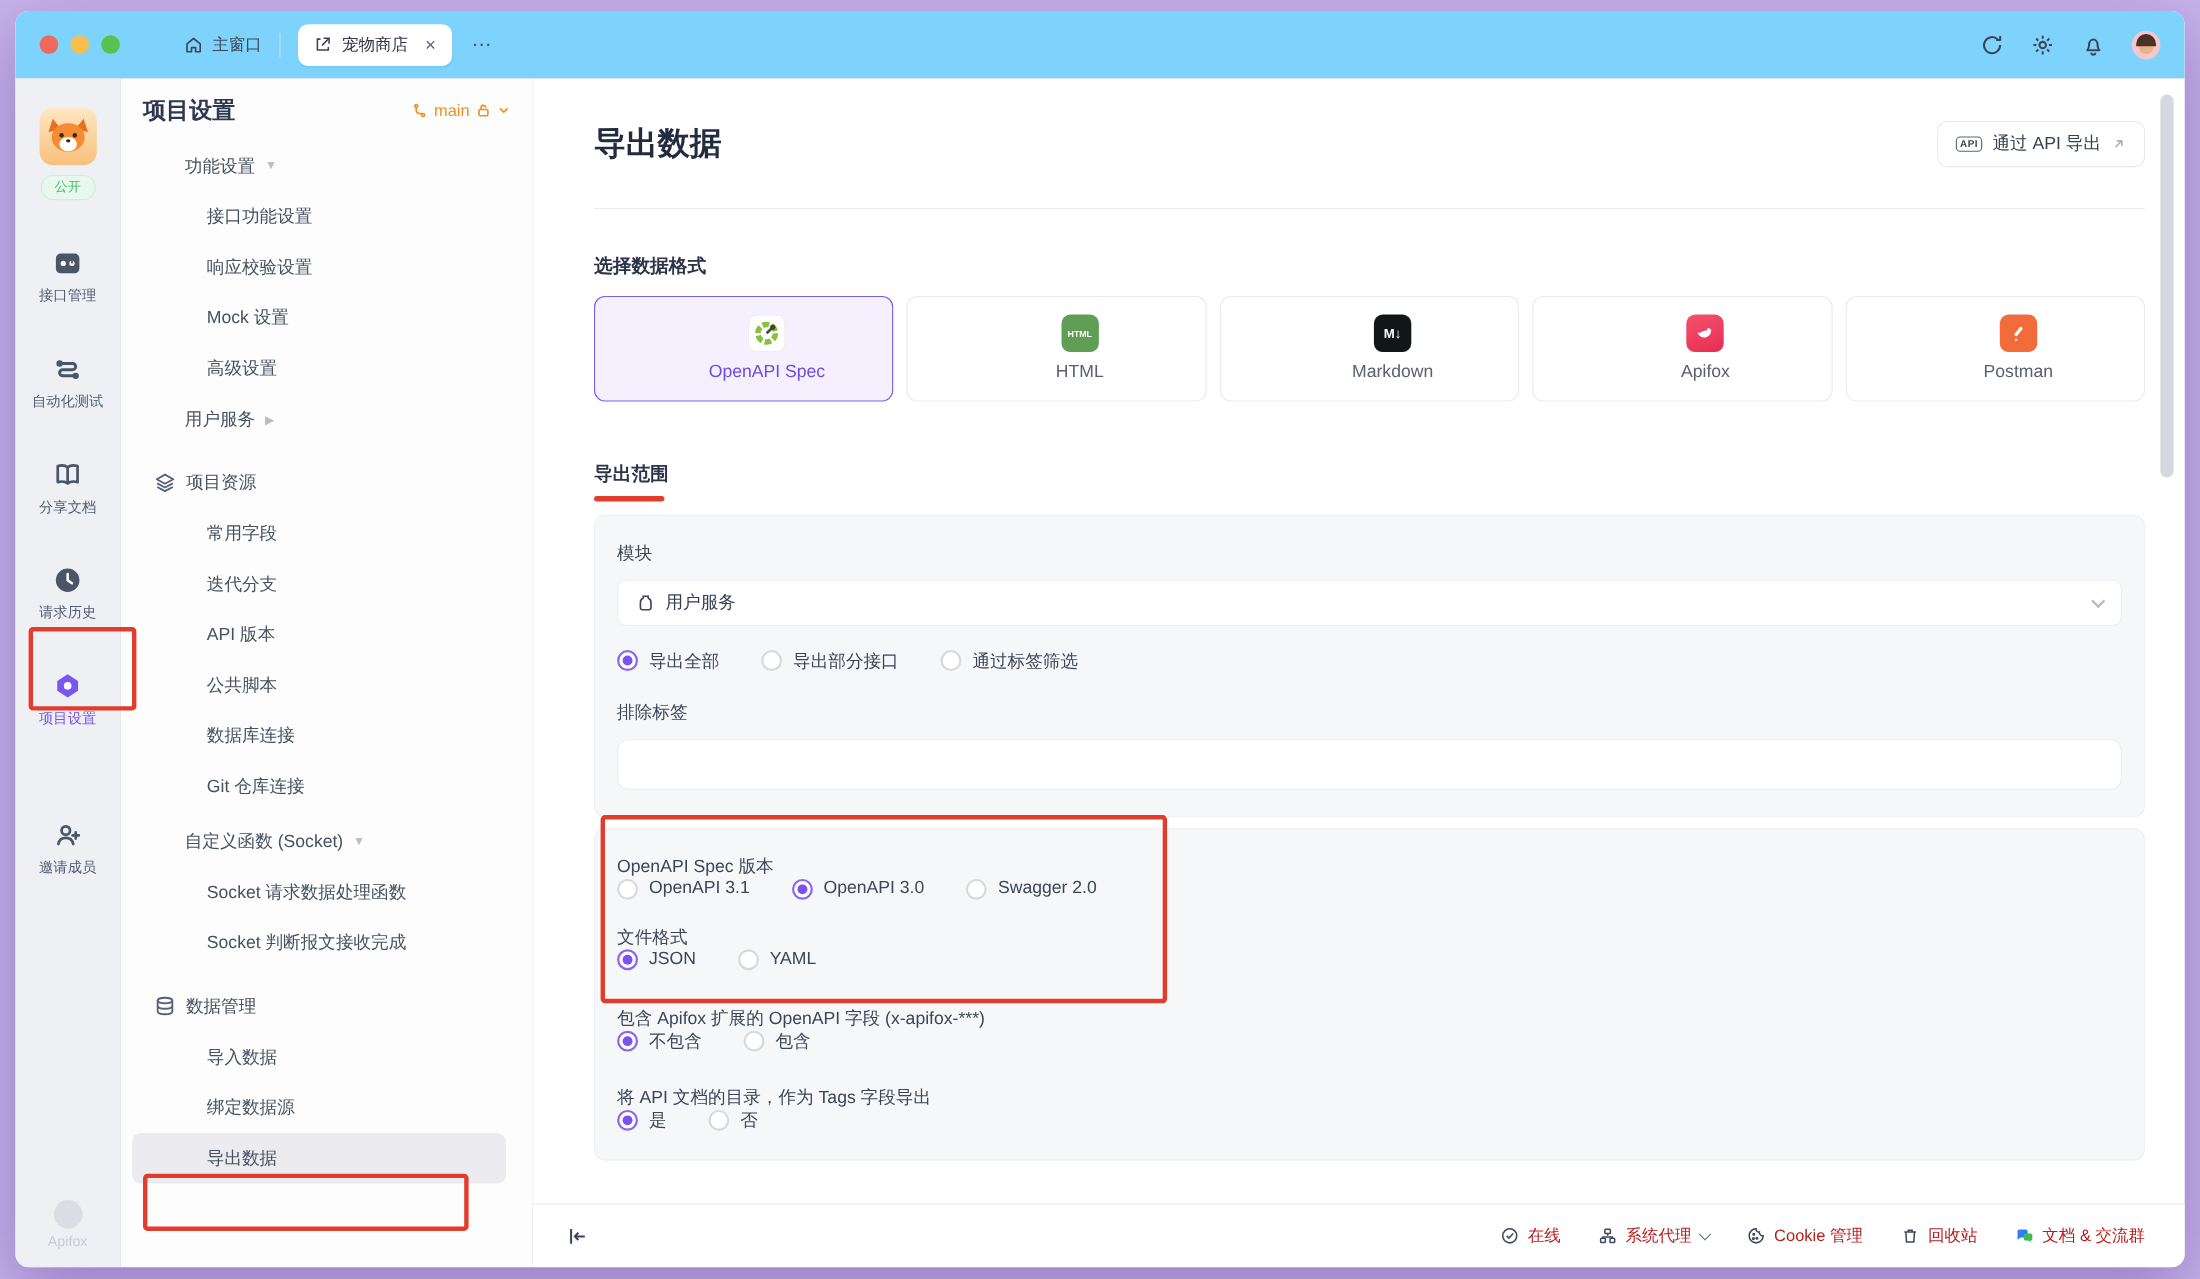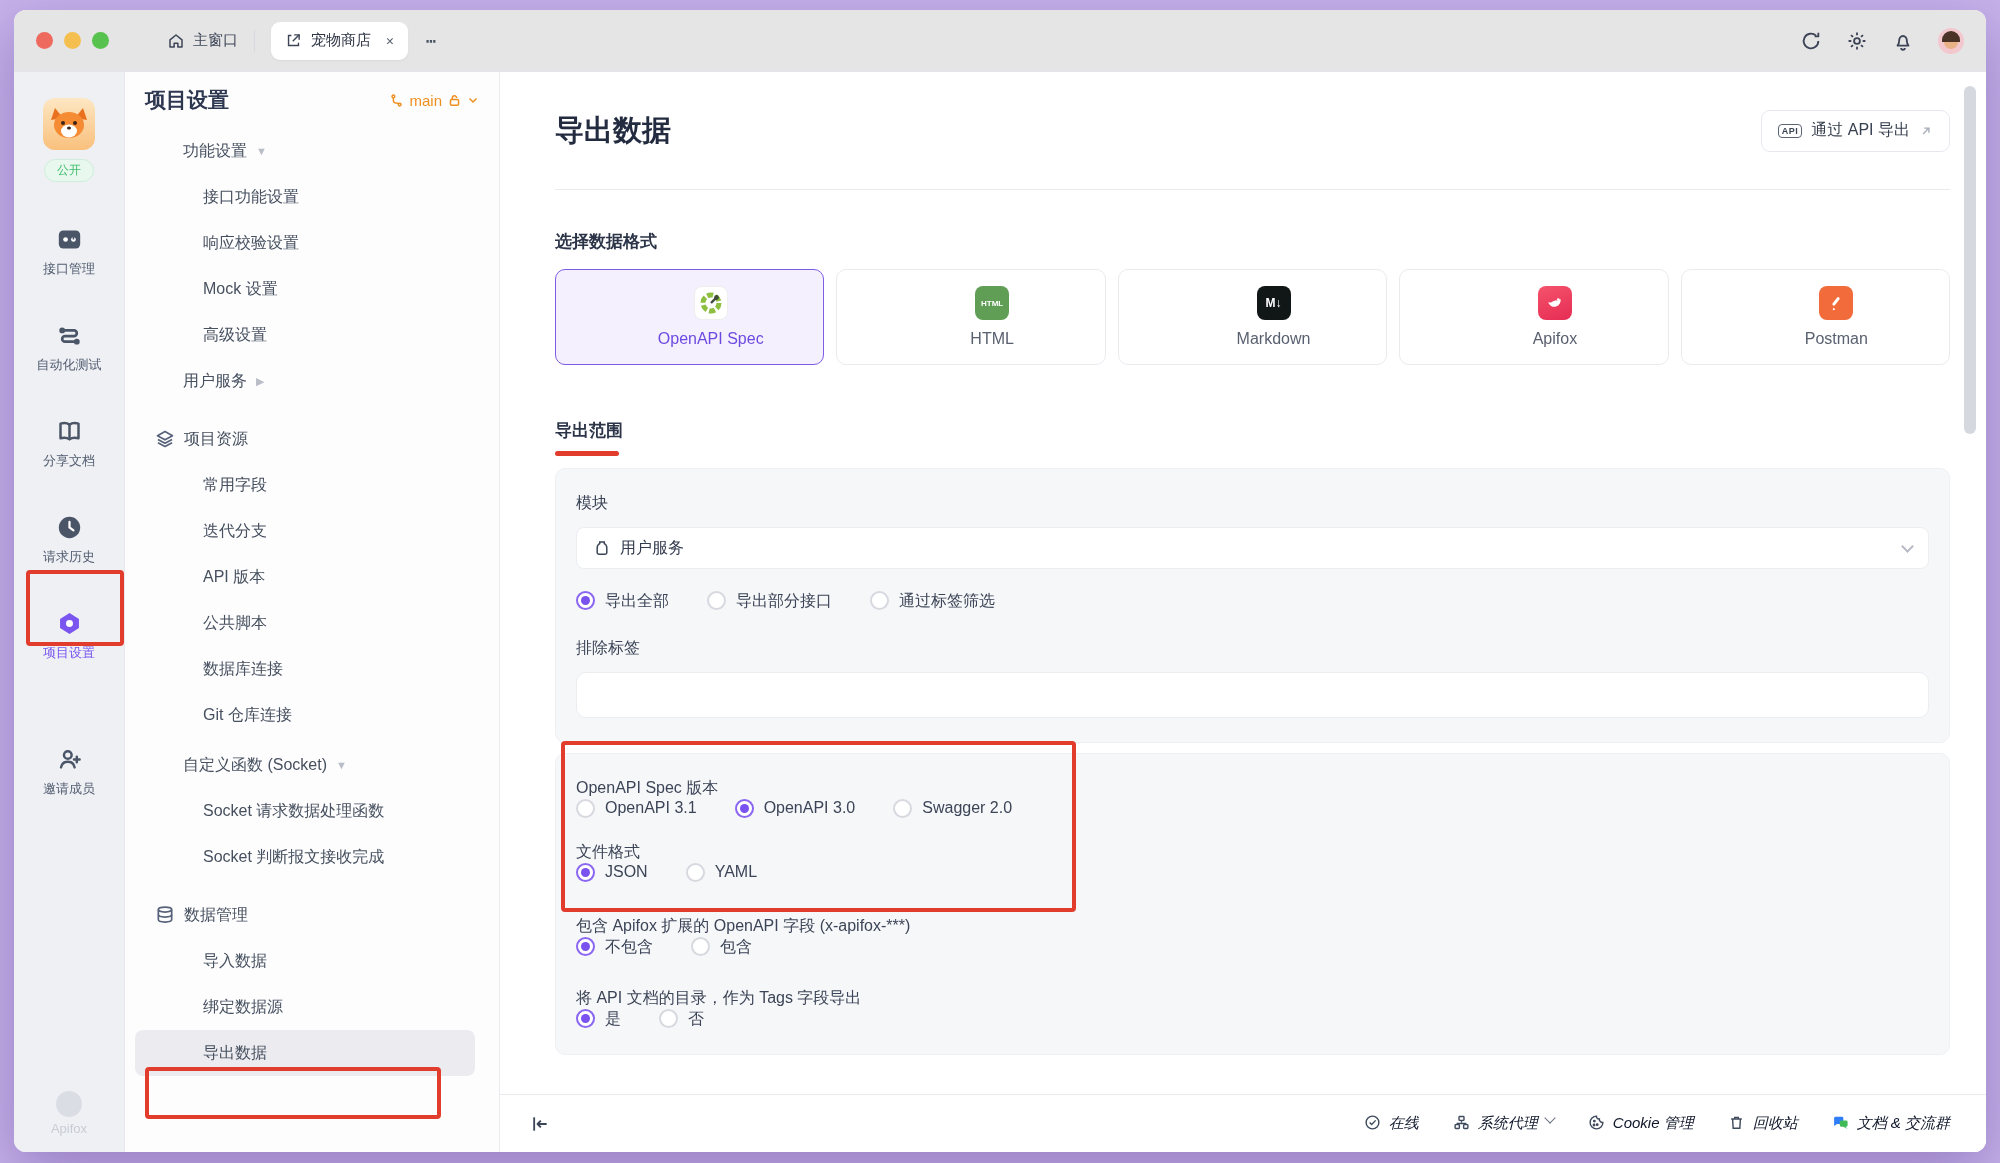--- a/index.html
+++ b/index.html
@@ -9,40 +9,40 @@
     background:#c7b2ea; position:relative; overflow:hidden;
     color:#333b4f;
   }
   .window {
     position:absolute; left:14px; top:10px; width:1972px; height:1142px;
     background:#fff; border-radius:12px; overflow:hidden;
     box-shadow:0 20px 60px rgba(60,30,120,.35);
     display:flex; flex-direction:column;
   }
   
-  .titlebar { height:62px; background:#e5e5e5; border-bottom:1px solid #e4e6eb;
-    display:flex; align-items:center; flex:0 0 auto; padding:0 22px;font-family:Liberation Mono, monospace; }
+  .titlebar { height:62px; background:#7dd3fc; border-bottom:1px solid #e4e6eb;
+    display:flex; align-items:center; flex:0 0 auto; padding:0 22px; }
   .lights { display:flex; gap:11px; margin-right:58px; }
   .light { width:17px; height:17px; border-radius:50%; }
   .light.red{background:#ee6a5f}.light.yellow{background:#f5bf4f}.light.green{background:#58c24e}
   .home-tab { display:flex; align-items:center; gap:8px; color:#3e4657; font-size:15px; }
   .tab-divider { width:1px; height:22px; background:#d7d9de; margin:0 16px; }
   .tab-pill { background:#fff; border-radius:9px; height:38px; display:flex; align-items:center;
     gap:9px; padding:0 14px; font-size:15px; color:#2f3646; box-shadow:0 1px 2px rgba(40,40,70,.06); }
   .tab-close { color:#5b6472; font-size:13px; margin-left:6px; cursor:pointer; }
   .tab-more { margin-left:18px; color:#4a5263; font-size:18px; letter-spacing:2px; }
   .titlebar-right { margin-left:auto; display:flex; align-items:center; gap:24px; }
   .tb-icon { width:22px; height:22px; color:#3c4456; }
   .avatar { width:26px; height:26px; border-radius:50%; background:#f3c7ce; overflow:hidden; position:relative; }
   .avatar .hair{position:absolute;left:4px;top:3px;width:18px;height:11px;border-radius:9px 9px 0 0;background:#4a3226;}
   .avatar .face{position:absolute;left:6px;top:7px;width:14px;height:14px;border-radius:50%;background:#e9b186;}
   
   .app-row { flex:1; display:flex; min-height:0; }
   
-  .rail { width:111px; background:#eef0f4; border-right:1px solid #e6e8ed; position:relative;
+  .rail { width:96px; background:#eef0f4; border-right:1px solid #e6e8ed; position:relative;
     display:flex; flex-direction:column; align-items:center; padding-top:26px; flex:0 0 auto; }
   .logo-sq { width:52px; height:52px; border-radius:12px; background:linear-gradient(180deg,#fde7c3,#f9c07c); position:relative; overflow:hidden;}
   .badge-public { margin-top:9px; font-size:12px; color:#3dbd6a; background:#e9f8ee; border:1px solid #cdeeda;
     border-radius:12px; padding:2px 12px; }
   .rail-item { margin-top:44px; display:flex; flex-direction:column; align-items:center; gap:7px;
     color:#525d70; font-size:13px; cursor:pointer; }
   .rail-item .ric { width:27px; height:27px; }
   .rail-item.active { color:#7a55f0; }
   .rail-item.invite { margin-top:84px; }
   .rail-footer { position:absolute; bottom:16px; left:0; right:0; display:flex; flex-direction:column;
@@ -110,21 +110,21 @@
   .text-input { margin-top:13px; width:100%; height:46px; background:#fff; border:1px solid #ebedf1;
     border-radius:10px; padding:0 16px; font-size:16px; color:#333c4e; outline:none; }
   .p2 .form-label.gap { margin-top:24px; display:block; }
   .p2 .radio-row { margin-top:0; }
   .p2 .radio-row.tight { margin-bottom:8px; }
   
   .statusbar { height:58px; border-top:1px solid #e9ebef; background:#fff; display:flex; align-items:center;
     padding:0 36px 0 30px; flex:0 0 auto; }
   .collapse-ic { width:20px; height:20px; color:#3c4557; cursor:pointer; }
   .sb-right { margin-left:auto; display:flex; align-items:center; gap:34px; }
-  .status-item { display:flex; align-items:flex-start; gap:8px; font-size:15px; color:#0f172a; cursor:pointer;font-style:italic; }
+  .status-item { display:flex; align-items:center; gap:8px; font-size:15px; color:#b91c1c; cursor:pointer; }
   .status-item svg { width:17px; height:17px; }
   .mini-chev { width:8px; height:8px; border-right:1.8px solid #6b7485; border-bottom:1.8px solid #6b7485;
     transform:rotate(45deg); margin-bottom:3px;}
   
   .anno { position:absolute; border:4px solid #e23c2c; border-radius:4px; pointer-events:none; z-index:50; }
   .anno.rail-box { left:12px; top:498px; width:98px; height:76px; }
   .anno.sidebar-box { left:20px; top:995px; width:296px; height:52px; }
   .anno.openapi-box { left:61px; top:669px; width:515px; height:171px; }
   
   .vscroll { position:absolute; right:10px; top:14px; width:12px; height:348px; border-radius:6px;

